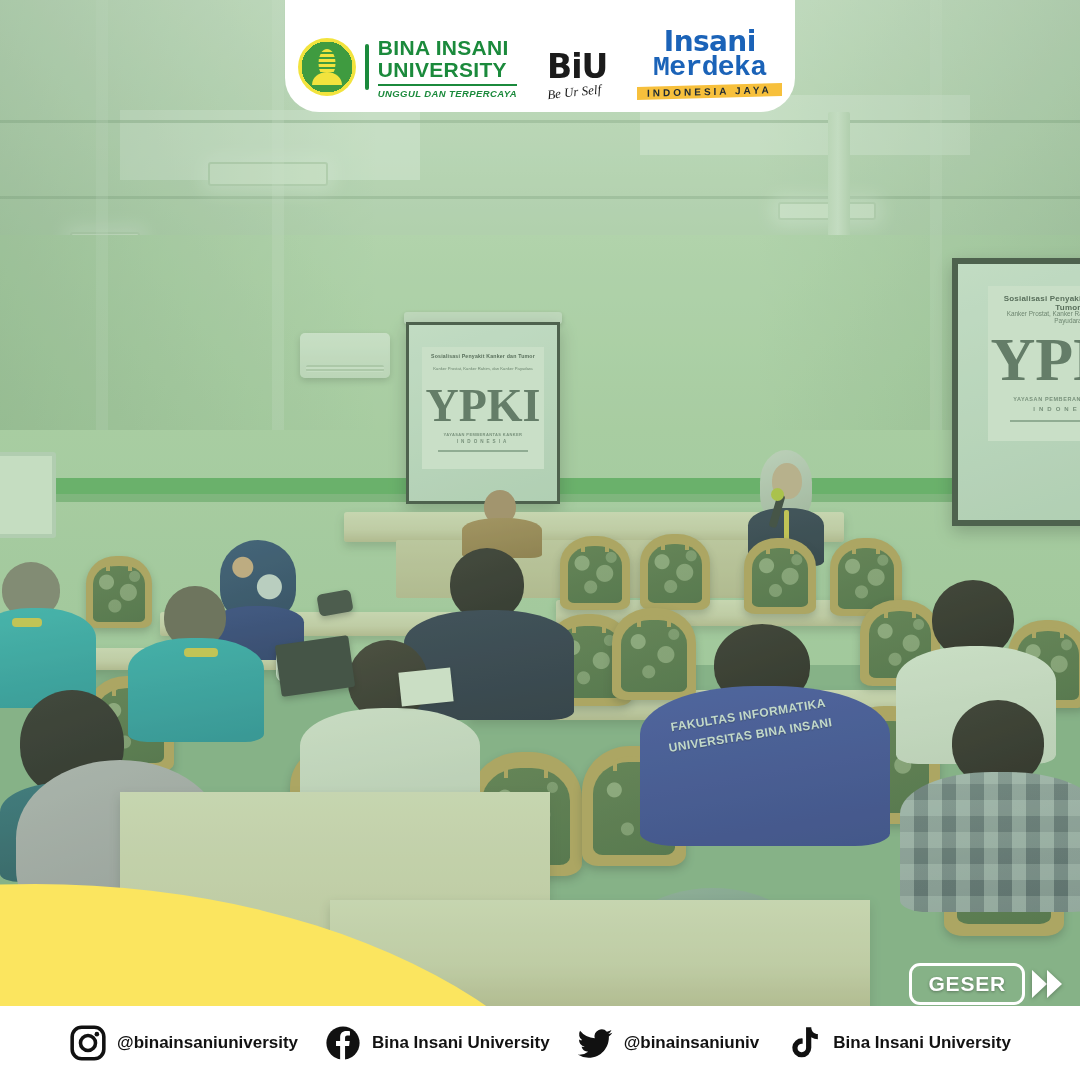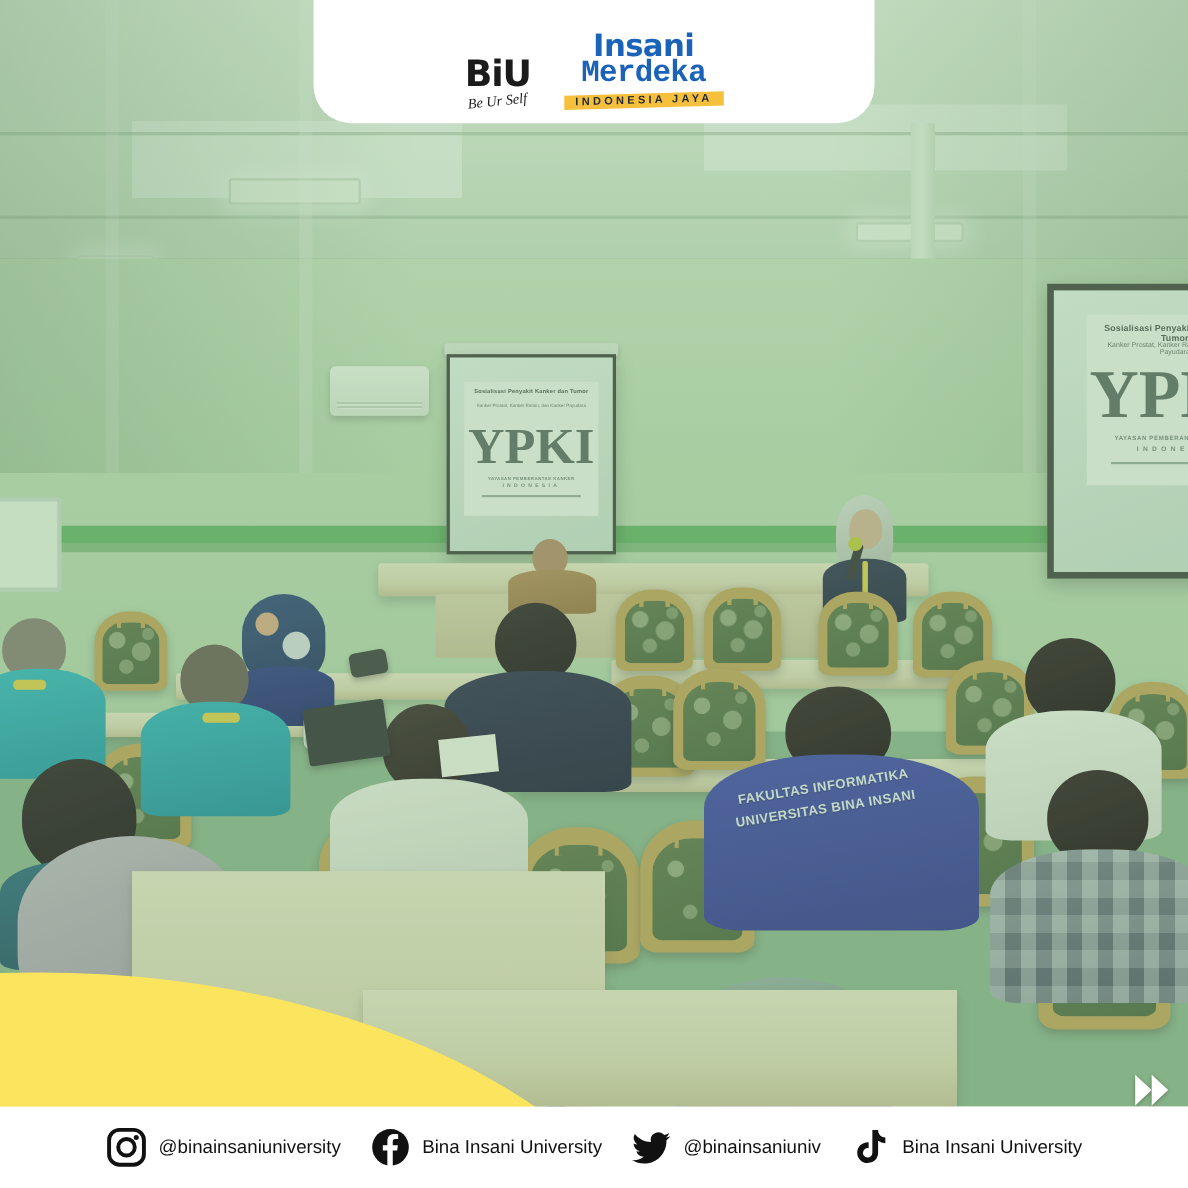--- a/index.html
+++ b/index.html
@@ -117,21 +117,21 @@
                   background:repeating-linear-gradient(180deg,#f2e33d 0 3px,#3f9b40 3px 5px); }
   .crest:after { content:""; position:absolute; left:50%; bottom:11px; transform:translateX(-50%);
                  width:30px; height:13px; border-radius:50% 50% 0 0 / 100% 100% 0 0; background:#f2e33d; }
   .crest-bar { width:4px; height:46px; background:#1b8a3c; border-radius:2px; }
   .uni-txt { line-height:1; }
   .uni-txt .l1 { font-size:21px; font-weight:700; color:#1b8a3c; letter-spacing:.3px; }
   .uni-txt .l2 { font-size:21px; font-weight:700; color:#1b8a3c; letter-spacing:.3px; margin-top:1px; }
   .uni-txt .l3 { font-size:9.5px; font-weight:700; color:#1b8a3c; letter-spacing:.4px;
                  font-style:italic; margin-top:4px; border-top:2px solid #1b8a3c; padding-top:3px; }
 
-  .biu { text-align:center; line-height:1; position:relative; flex:none; }
+  .biu { text-align:left; line-height:1; position:relative; flex:none; }
   .biu .b1 { font-size:33px; font-weight:700; color:#1b1b1b; letter-spacing:-1px;
              font-family:"DejaVu Sans", sans-serif; }
   .biu .b2 { font-size:13px; color:#1b1b1b; font-style:italic; font-family:"Liberation Serif", serif;
              margin-top:2px; transform:rotate(-6deg); }
 
   .km { text-align:center; line-height:.92; flex:none; }
   .km .k1 { font-size:28px; font-weight:700; color:#1b63b8; letter-spacing:-.6px;
             font-family:"DejaVu Sans", sans-serif; }
   .km .k2 { font-size:28px; font-weight:700; color:#1b63b8; letter-spacing:-.6px;
             font-family:Liberation Mono, monospace; }
@@ -147,21 +147,21 @@
   .geser-pill { border:3px solid #ffffff; border-radius:11px; padding:6px 16px; color:#fff;
                 font-size:21px; font-weight:700; letter-spacing:.8px;
                 text-shadow:0 1px 3px rgba(0,0,0,.35); }
   .chev { width:0; height:0; border-top:14px solid transparent; border-bottom:14px solid transparent;
           border-left:15px solid #fff; filter:drop-shadow(0 1px 2px rgba(0,0,0,.3)); }
   .chev2 { margin-left:-7px; }
 
   
   .footer { position:absolute; left:0; bottom:0; width:1080px; height:74px; background:#fff;
             display:flex; align-items:center; justify-content:center; gap:26px; z-index:40; }
-  .soc { display:flex; align-items:center; gap:10px; }
+  .soc { display:flex; align-items:center; gap:10px;font-weight:bold; }
   .soc-label { font-size:17px; color:#121212; font-family:"Liberation Sans", sans-serif;
                white-space:nowrap; }
   .ic { width:38px; height:38px; flex:none; display:block; }
 </style>
 </head>
 <body>
 
 <div class="post">
 
   <div class="photo">
@@ -403,35 +403,45 @@
     </div>
 
     <div class="tint"></div>
     <div class="tint2"></div>
   </div>
 
   <div class="yellow"></div>
 
   <div class="logo-card">
 
+    <div class="logo-group">
+      <div class="crest"></div>
+      <div class="crest-bar"></div>
+      <div class="uni-txt">
+        <div class="l1">BINA INSANI</div>
+        <div class="l2">UNIVERSITY</div>
+        <div class="l3">UNGGUL DAN TERPERCAYA</div>
+      </div>
+    </div>
 
     <div class="biu">
       <div class="b1">BiU</div>
       <div class="b2">Be Ur Self</div>
     </div>
 
     <div class="km">
       <div class="k1">Insani</div>
       <div class="k2">Merdeka</div>
       <div class="k3">INDONESIA JAYA</div>
     </div>
 
   </div>
 
   <div class="geser">
+    <div class="geser-pill">GESER</div>
     <div class="chev"></div>
     <div class="chev chev2"></div>
   </div>
 
   <div class="footer">
 
     <div class="soc">
       <svg class="ic" viewBox="0 0 48 48">
         <rect x="4" y="4" width="40" height="40" rx="12" fill="none" stroke="#111" stroke-width="4.5"></rect>
         <circle cx="24" cy="24" r="9.5" fill="none" stroke="#111" stroke-width="4.5"></circle>

